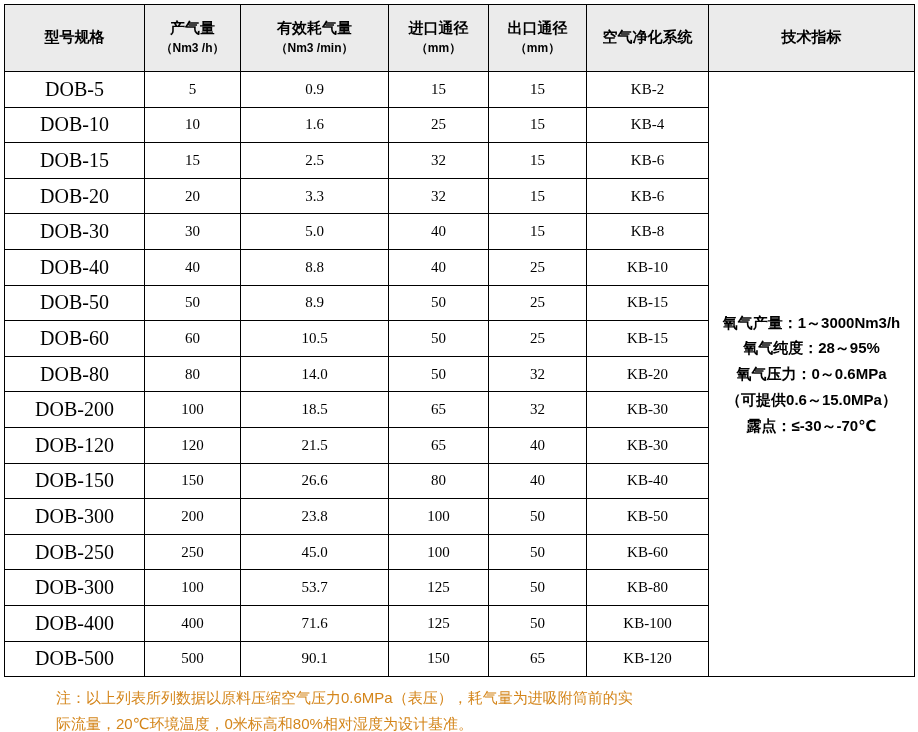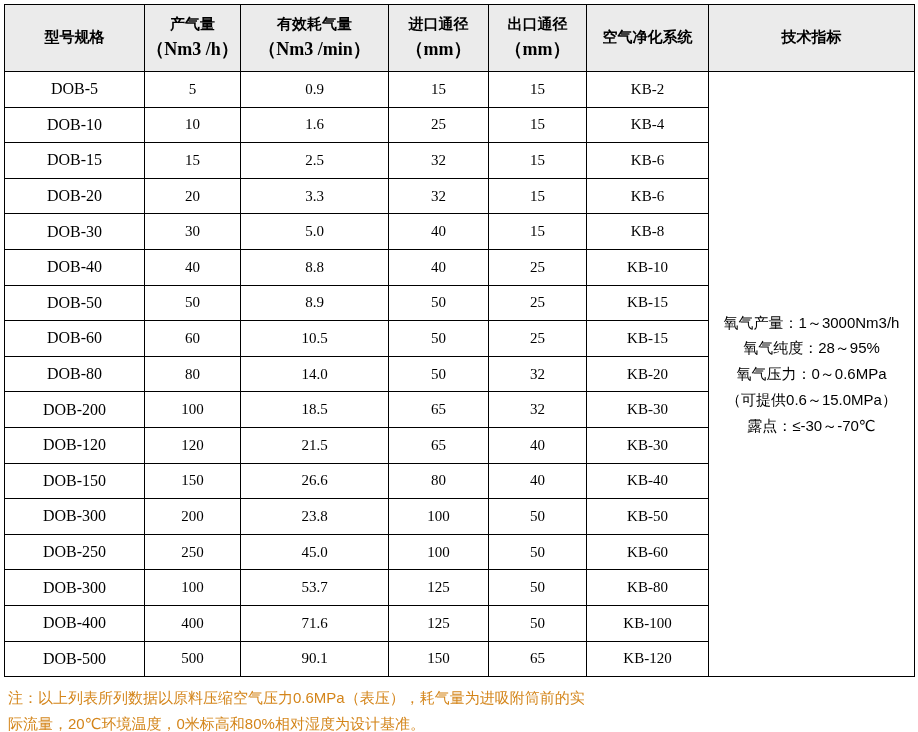--- a/index.html
+++ b/index.html
@@ -34,49 +34,50 @@
     padding: 0;
   }
   thead th {
     background: #ebebeb;
     font-weight: bold;
     height: 66px;
     line-height: 1.45;
     font-size: 16px;
   }
   thead th .l1 { display: block; }
-  thead th .l2 { display: block; font-family: Liberation Serif, serif; font-size: 18px; }
+  thead th .l2 { display: block; font-family: Liberation Sans, sans-serif; font-size: 12px; }
   tbody td {
     height: 34.6px;
     font-family: "Liberation Serif", "DejaVu Serif", serif;
     font-size: 16px;
   }
   tbody td.model {
-    font-size: 16px;
+    font-size: 20px;
   }
   td.tech {
     vertical-align: middle;
     text-align: left;
     padding: 0 10px;
     font-size: 15px;
     line-height: 1.72;
     font-family: "Liberation Sans", "DejaVu Sans", sans-serif;
+    font-weight: bold;
   }
   td.tech .tline { display: block; white-space: nowrap; }
   .note {
     width: 910px;
     box-sizing: border-box;
     margin-top: 6px;
     padding: 2px 6px 0 4px;
     font-size: 15px;
     line-height: 1.75;
     color: #d4851a;
     font-family: "Liberation Sans", "DejaVu Sans", sans-serif;
   }
-  .note .nline { display: block; }
+  .note .nline { display: block; margin-left: 48px; }
   
   col.c0 { width: 140px; }
   col.c1 { width: 96px; }
   col.c2 { width: 148px; }
   col.c3 { width: 100px; }
   col.c4 { width: 98px; }
   col.c5 { width: 122px; }
   col.c6 { width: 206px; }
 </style>
 </head>

